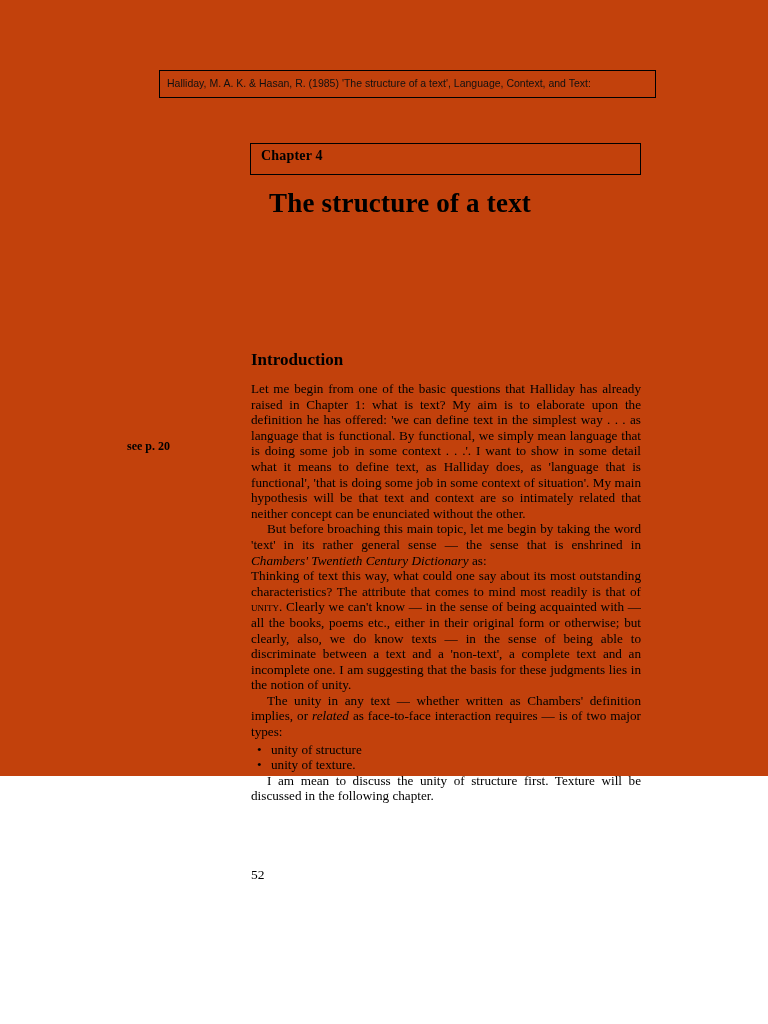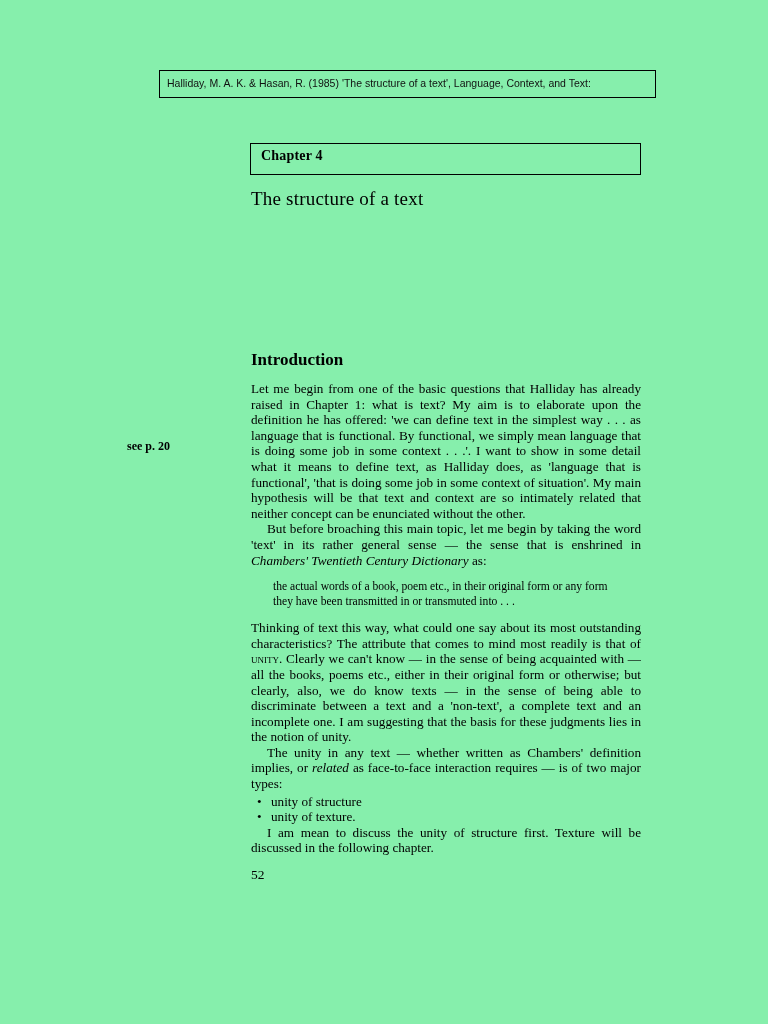--- a/index.html
+++ b/index.html
@@ -14,22 +14,22 @@
     color: #000000;
     position: relative;
     overflow: hidden;
   }
 
   .page {
     position: absolute;
     left: 0;
     top: 0;
     width: 768px;
-    height: 1024px;
-    background: #86efac;
+    height: 776px;
+    background: #c2410c;
   }
 
   
   .citation-box {
     position: absolute;
     left: 159px;
     top: 70px;
     width: 497px;
     border: 1px solid #000;
     padding: 5px 7px 6px 7px;
@@ -58,25 +58,25 @@
     position: absolute;
     left: 261px;
     top: 148px;
     font-family: "Liberation Serif", serif;
     font-weight: bold;
     font-size: 14px;
     letter-spacing: 0.2px;
   }
   .chapter-subtitle {
     position: absolute;
-    left: 251px;
+    left: 269px;
     top: 188px;
     font-family: "Liberation Serif", serif;
-    font-weight: normal;
-    font-size: 19px;
+    font-weight: bold;
+    font-size: 27px;
     letter-spacing: 0.2px;
   }
 
   
   .section-heading {
     position: absolute;
     left: 251px;
     top: 350px;
     font-weight: bold;
     font-size: 17px;
@@ -164,24 +164,20 @@
   <div class="section-heading">Introduction</div>
 
   <div class="margin-note">see p. 20</div>
 
   <div class="body-col">
 
     <p>Let me begin from one of the basic questions that Halliday has already raised in Chapter 1: what is text? My aim is to elaborate upon the definition he has offered: 'we can define text in the simplest way . . . as language that is functional. By functional, we simply mean language that is doing some job in some context . . .'. I want to show in some detail what it means to define text, as Halliday does, as 'language that is functional', 'that is doing some job in some context of situation'. My main hypothesis will be that text and context are so intimately related that neither concept can be enunciated without the other.</p>
 
     <p class="indent"><span>But before broaching this main topic, let me begin by taking the word 'text' in its rather general sense — the sense that is enshrined in </span><span class="italic">Chambers' Twentieth Century Dictionary</span><span> as:</span></p>
 
-    <div class="quote">
-      <div>the actual words of a book, poem etc., in their original form or any form</div>
-      <div>they have been transmitted in or transmuted into . . .</div>
-    </div>
 
     <p><span>Thinking of text this way, what could one say about its most outstanding characteristics? The attribute that comes to mind most readily is that of </span><span class="smallcaps">unity</span><span>. Clearly we can't know — in the sense of being acquainted with — all the books, poems etc., either in their original form or otherwise; but clearly, also, we do know texts — in the sense of being able to discriminate between a text and a 'non-text', a complete text and an incomplete one. I am suggesting that the basis for these judgments lies in the notion of unity.</span></p>
 
     <p class="indent"><span>The unity in any text — whether written as Chambers' definition implies, or </span><span class="italic">related</span><span> as face-to-face interaction requires — is of two major types:</span></p>
 
     <ul class="bullet-list">
       <li>unity of structure</li>
       <li>unity of texture.</li>
     </ul>
 

